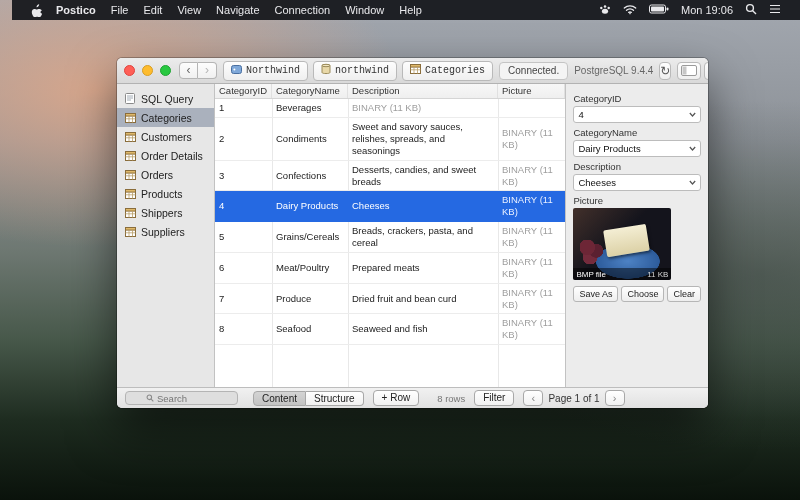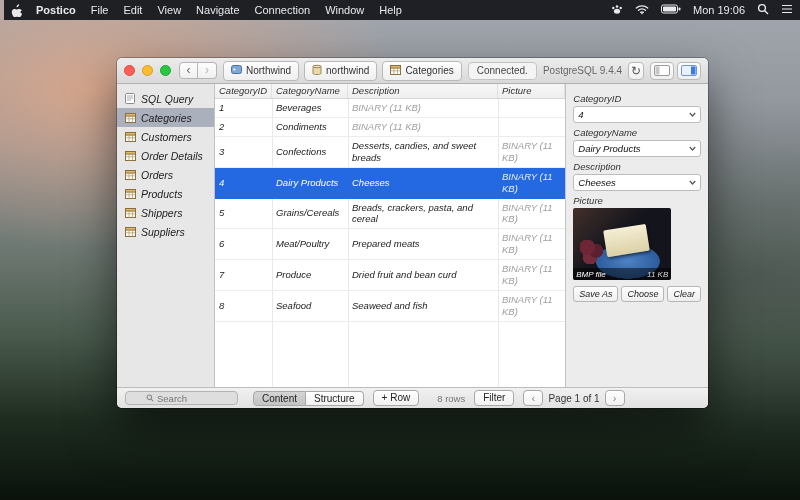--- a/index.html
+++ b/index.html
@@ -9,23 +9,23 @@
   .desktop {
     position:relative; width:800px; height:500px; overflow:hidden;
     background-image:
       radial-gradient(ellipse 55% 45% at 12% 18%, rgba(226,168,136,0.85), rgba(226,168,136,0) 70%),
       radial-gradient(ellipse 60% 50% at 95% 55%, rgba(60,70,66,0.55), rgba(60,70,66,0) 70%),
       linear-gradient(180deg, #a3a8b0 0%, #8d9298 28%, #6e7872 50%, #47584a 68%, #1e2c20 84%, #0a120b 100%);
   }
 
   
   .menubar {
-    position:absolute; top:0; left:4px; right:0; height:20px;
+    position:absolute; top:0; left:12px; right:0; height:20px;
     background:rgba(26,28,32,0.97); color:#e9e9ec;
-    display:flex; align-items:center; padding:0 7px; gap:0;
+    display:flex; align-items:center; padding:0 19px; gap:0;
     font-size:11px; z-index:50;
   }
   .menubar .apple { display:flex; align-items:center; margin-right:14px; }
   .menu-item { margin-right:15px; cursor:default; }
   .menu-item.bold { font-weight:bold; }
   .menubar-right { margin-left:auto; display:flex; align-items:center; gap:12px; }
   .menubar-right .clock { font-size:11px; }
 
   
   .window {
@@ -49,41 +49,41 @@
   .navgroup { display:flex; }
   .nav-btn {
     width:19px; height:17px; border:1px solid #b5b5b5; background:linear-gradient(#fdfdfd,#f0f0f0);
     color:#666; font-size:12px; line-height:15px; text-align:center;
   }
   .nav-btn:first-child { border-radius:4px 0 0 4px; }
   .nav-btn:last-child { border-radius:0 4px 4px 0; border-left:none; color:#b5b5b5; }
   .tb-btn {
     display:flex; align-items:center; gap:4px; height:20px; padding:0 7px;
     background:linear-gradient(#fdfdfd,#efefef); border:1px solid #b9b9b9;
-    border-radius:4px; font-size:10px; color:#333; white-space:nowrap;
+    border-radius:4px; font-size:10px; color:#333; white-space:nowrap;font-family:Liberation Mono, monospace;
   }
   .status-field {
     flex:1; height:18px; background:#f4f4f4; border:1px solid #c4c4c4; border-radius:4px;
     display:flex; align-items:center; padding:0 8px; font-size:10px; color:#444;
   }
   .pg-version { font-size:10px; color:#666; white-space:nowrap; }
   .refresh-btn {
     width:20px; height:18px; border:1px solid #b9b9b9; border-radius:4px;
     background:linear-gradient(#fdfdfd,#efefef); color:#555; font-size:12px;
     display:flex; align-items:center; justify-content:center;
   }
   .panel-toggles { display:flex; gap:3px; }
   .toggle-btn {
     width:24px; height:18px; border:1px solid #b9b9b9; border-radius:4px;
     background:linear-gradient(#fdfdfd,#efefef);
     display:flex; align-items:center; justify-content:center;
   }
 
   
-  .content { flex:1; display:flex; min-height:0; background:#eab308;font-style:italic; }
+  .content { flex:1; display:flex; min-height:0; background:#eab308; }
 
   .sidebar {
     flex:0 0 98px; background:#e7e7e7; border-right:1px solid #c2c2c2;
     padding-top:5px; font-size:10.5px; color:#222;
   }
   .sb-item { display:flex; align-items:center; gap:5px; height:19px; padding:0 7px; white-space:nowrap; }
   .sb-item.selected { background:#aab1bd; }
   .sb-item .ic { display:flex; width:12px; justify-content:center; flex:0 0 12px; }
 
   .table-area { flex:1; display:flex; flex-direction:column; min-width:0; background:#fff; }
@@ -397,20 +397,21 @@
           </div>
         <div class="tbl-body">
             <div class="trow">
               <div class="tc">1</div>
               <div class="tc">Beverages</div>
               <div class="tc binary">BINARY (11 KB)</div>
             </div>
             <div class="trow">
               <div class="tc">2</div>
               <div class="tc">Condiments</div>
+              <div class="tc">Sweet and savory sauces, relishes, spreads, and seasonings</div>
               <div class="tc binary">BINARY (11 KB)</div>
             </div>
             <div class="trow">
               <div class="tc">3</div>
               <div class="tc">Confections</div>
               <div class="tc">Desserts, candies, and sweet breads</div>
               <div class="tc binary">BINARY (11 KB)</div>
             </div>
             <div class="trow selected">
               <div class="tc">4</div>

